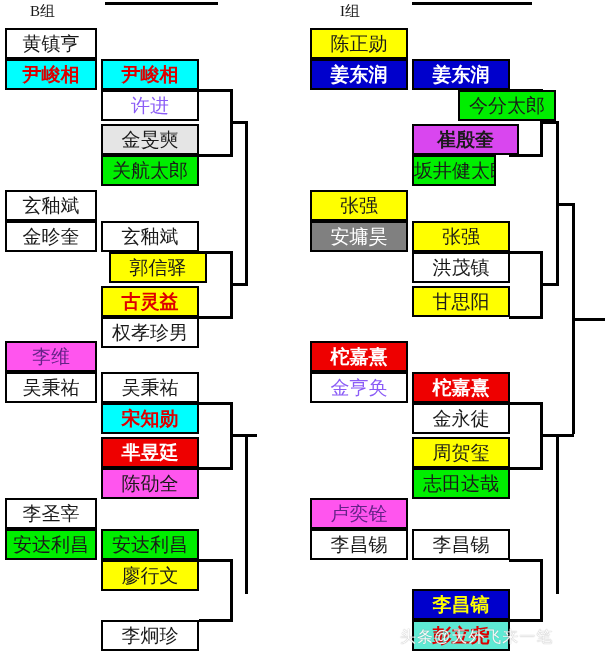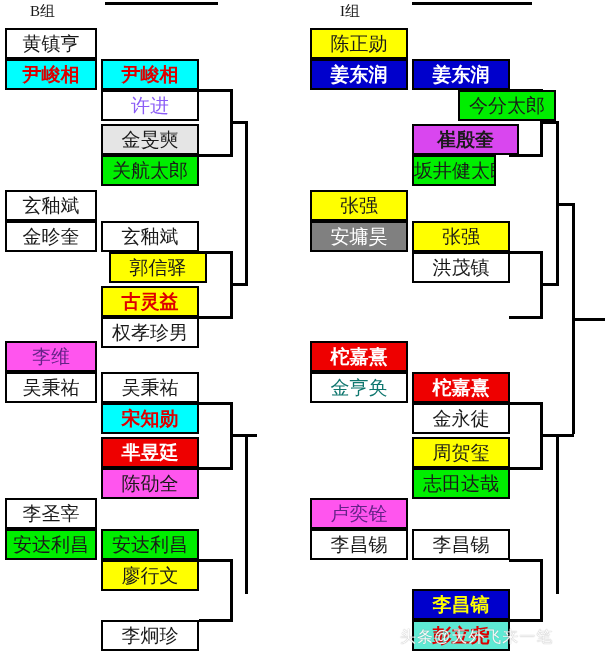--- a/index.html
+++ b/index.html
@@ -116,29 +116,30 @@
     <div class="cell" style="left: 101px; top: 437px; width: 98px; height: 31px; background: rgb(238, 0, 0); color: rgb(255, 255, 255); font-weight: 700;">芈昱廷</div>
     <div class="cell" style="left: 101px; top: 468px; width: 98px; height: 31px; background: rgb(255, 85, 238); color: rgb(26, 26, 26); font-weight: 400;">陈劭全</div>
     <div class="cell" style="left: 101px; top: 529px; width: 98px; height: 31px; background: rgb(0, 238, 0); color: rgb(26, 26, 26); font-weight: 400;">安达利昌</div>
     <div class="cell" style="left: 101px; top: 560px; width: 98px; height: 31px; background: rgb(255, 255, 0); color: rgb(26, 26, 26); font-weight: 400;">廖行文</div>
     <div class="cell" style="left: 101px; top: 620px; width: 98px; height: 31px; background: rgb(255, 255, 255); color: rgb(26, 26, 26); font-weight: 400;">李炯珍</div>
     <div class="cell" style="left: 310px; top: 28px; width: 98px; height: 31px; background: rgb(255, 255, 0); color: rgb(26, 26, 26); font-weight: 400;">陈正勋</div>
     <div class="cell" style="left: 310px; top: 59px; width: 98px; height: 31px; background: rgb(0, 0, 204); color: rgb(255, 255, 255); font-weight: 700;">姜东润</div>
     <div class="cell" style="left: 310px; top: 190px; width: 98px; height: 31px; background: rgb(255, 255, 0); color: rgb(26, 26, 26); font-weight: 400;">张强</div>
     <div class="cell" style="left: 310px; top: 221px; width: 98px; height: 31px; background: rgb(128, 128, 128); color: rgb(255, 255, 255); font-weight: 400;">安墉昊</div>
     <div class="cell" style="left: 310px; top: 341px; width: 98px; height: 31px; background: rgb(238, 0, 0); color: rgb(255, 255, 255); font-weight: 700;">柁嘉熹</div>
-    <div class="cell" style="left: 310px; top: 372px; width: 98px; height: 31px; background: rgb(255, 255, 255); color: #0f766e; font-weight: 400;">金亨奂</div>
+    <div class="cell" style="left: 310px; top: 372px; width: 98px; height: 31px; background: rgb(255, 255, 255); color: #8b5cf6; font-weight: 400;">金亨奂</div>
     <div class="cell" style="left: 310px; top: 498px; width: 98px; height: 31px; background: rgb(255, 85, 238); color: rgb(102, 34, 136); font-weight: 400;">卢奕铨</div>
     <div class="cell" style="left: 310px; top: 529px; width: 98px; height: 31px; background: rgb(255, 255, 255); color: rgb(26, 26, 26); font-weight: 400;">李昌锡</div>
     <div class="cell" style="left: 412px; top: 59px; width: 98px; height: 31px; background: rgb(0, 0, 204); color: rgb(255, 255, 255); font-weight: 700;">姜东润</div>
     <div class="cell" style="left: 412px; top: 90px; width: 98px; height: 31px; background: rgb(0, 238, 0); color: rgb(26, 26, 26); font-weight: 400; margin-left: 46px;">今分太郎</div>
     <div class="cell" style="left: 412px; top: 124px; width: 107px; height: 31px; background: #d946ef; color: rgb(26, 26, 26); font-weight: 700;">崔殷奎</div>
     <div class="cell" style="left: 412px; top: 155px; width: 84px; height: 31px; background: rgb(0, 238, 0); color: rgb(26, 26, 26); font-weight: 400;">坂井健太郎</div>
     <div class="cell" style="left: 412px; top: 221px; width: 98px; height: 31px; background: rgb(255, 255, 0); color: rgb(26, 26, 26); font-weight: 400;">张强</div>
     <div class="cell" style="left: 412px; top: 252px; width: 98px; height: 31px; background: rgb(255, 255, 255); color: rgb(26, 26, 26); font-weight: 400;">洪茂镇</div>
+    <div class="cell" style="left: 412px; top: 286px; width: 98px; height: 31px; background: rgb(255, 255, 0); color: rgb(26, 26, 26); font-weight: 400;">甘思阳</div>
     <div class="cell" style="left: 412px; top: 372px; width: 98px; height: 31px; background: rgb(238, 0, 0); color: rgb(255, 255, 255); font-weight: 700;">柁嘉熹</div>
     <div class="cell" style="left: 412px; top: 403px; width: 98px; height: 31px; background: rgb(255, 255, 255); color: rgb(26, 26, 26); font-weight: 400;">金永徒</div>
     <div class="cell" style="left: 412px; top: 437px; width: 98px; height: 31px; background: rgb(255, 255, 0); color: rgb(26, 26, 26); font-weight: 400;">周贺玺</div>
     <div class="cell" style="left: 412px; top: 468px; width: 98px; height: 31px; background: rgb(0, 238, 0); color: rgb(26, 26, 26); font-weight: 400;">志田达哉</div>
     <div class="cell" style="left: 412px; top: 529px; width: 98px; height: 31px; background: rgb(255, 255, 255); color: rgb(26, 26, 26); font-weight: 400;">李昌锡</div>
     <div class="cell" style="left: 412px; top: 589px; width: 98px; height: 31px; background: rgb(0, 0, 204); color: rgb(255, 255, 0); font-weight: 700;">李昌镐</div>
     <div class="cell" style="left: 412px; top: 620px; width: 98px; height: 31px; background: #5eead4; color: rgb(221, 0, 0); font-weight: 700;">彭立尧</div>
     <div class="watermark" style="left: 400px; top: 627px;">头条@天外飞来一笔</div>
   </div>
 

